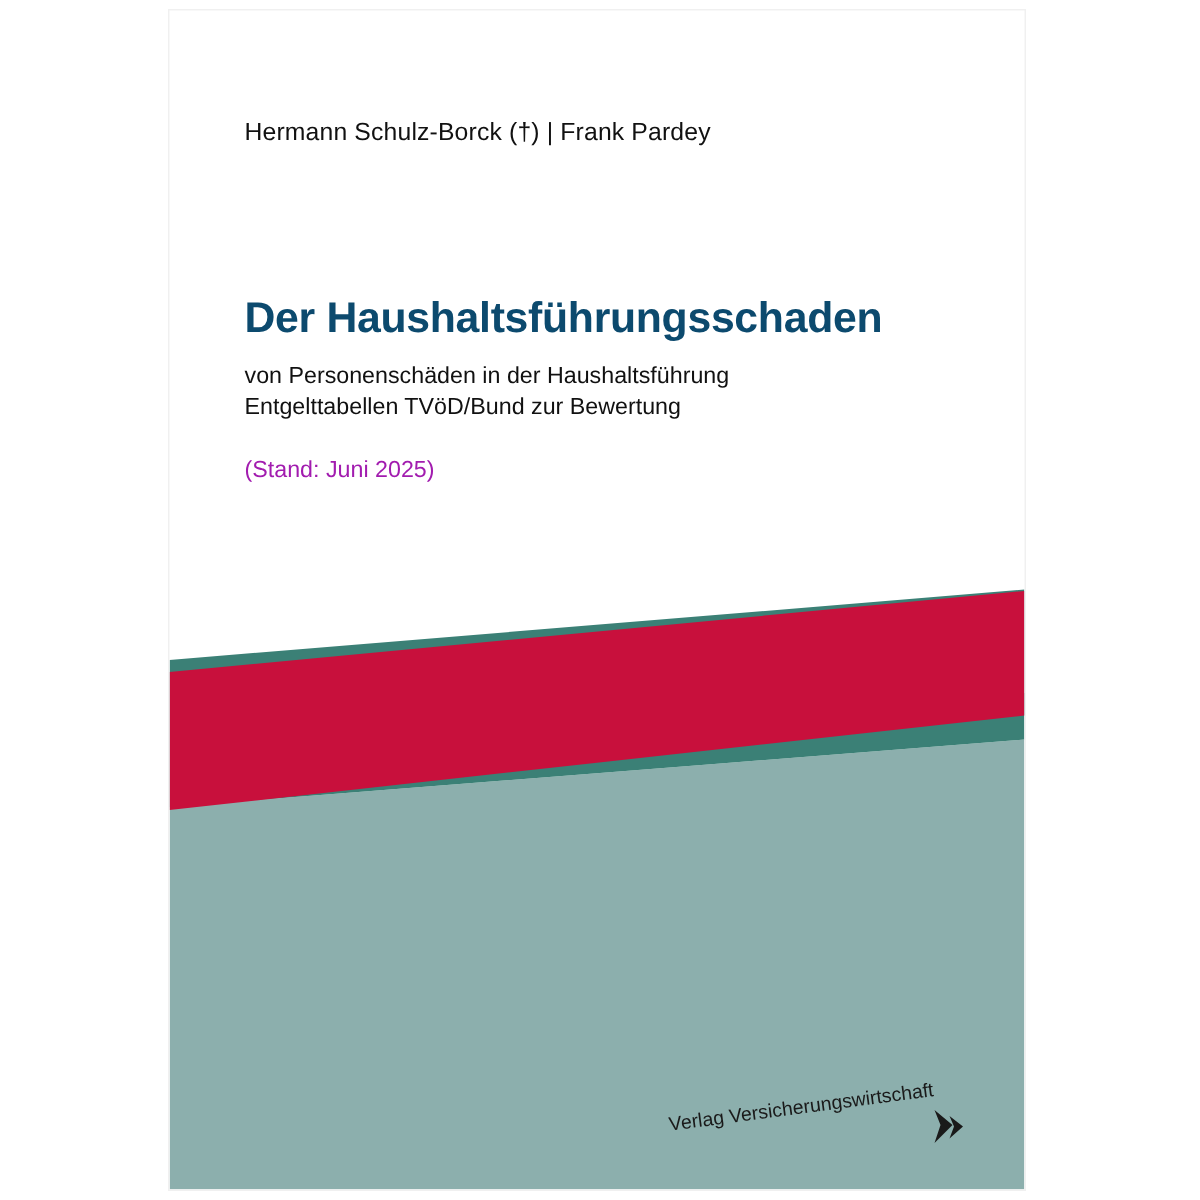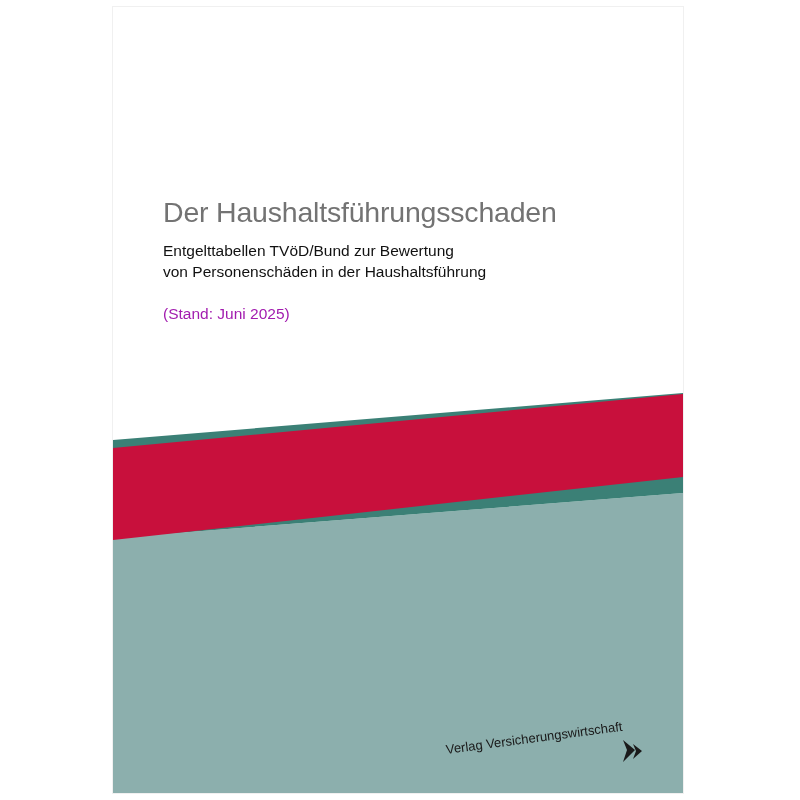--- a/index.html
+++ b/index.html
@@ -47,22 +47,22 @@
     font-size: 16.5px;
     color: #111111;
     letter-spacing: 0.1px;
   }
 
   .title {
     position: absolute;
     left: 50px;
     top: 189px;
     font-size: 28.5px;
-    font-weight: normal;
-    color: #737373;
+    font-weight: bold;
+    color: #0c4a6e;
     letter-spacing: -0.2px;
   }
 
   .subtitle {
     position: absolute;
     left: 50px;
     top: 233px;
     font-size: 15.5px;
     color: #111111;
     line-height: 21px;
@@ -107,26 +107,27 @@
 
       <polygon points="0,531 570,486 570,786 0,786" fill="#8CAFAD"></polygon>
 
       <polygon points="0,506 570,455 570,486 0,531" fill="#3B8076"></polygon>
 
       <polygon points="0,441 570,387 570,470 0,533" fill="#C8103C"></polygon>
 
       <polygon points="0,433 570,386 570,390 0,437" fill="#FFFFFF" opacity="0"></polygon>
     </svg>
 
+    <div class="authors">Hermann Schulz-Borck (†) | Frank Pardey</div>
 
     <div class="title">Der Haushaltsführungsschaden</div>
 
     <div class="subtitle">
+      <div>von Personenschäden in der Haushaltsführung</div>
       <div>Entgelttabellen TVöD/Bund zur Bewertung</div>
-      <div>von Personenschäden in der Haushaltsführung</div>
     </div>
 
     <div class="status">(Stand: Juni 2025)</div>
 
     <div class="publisher">Verlag Versicherungswirtschaft</div>
 
     <svg class="publisher-mark" viewBox="0 0 22 26">
       <polygon points="2,2 14,12 2,24 6,12" fill="#1a1a1a"></polygon>
       <polygon points="12,6 21,13 12,21 15,13" fill="#1a1a1a"></polygon>
     </svg>

